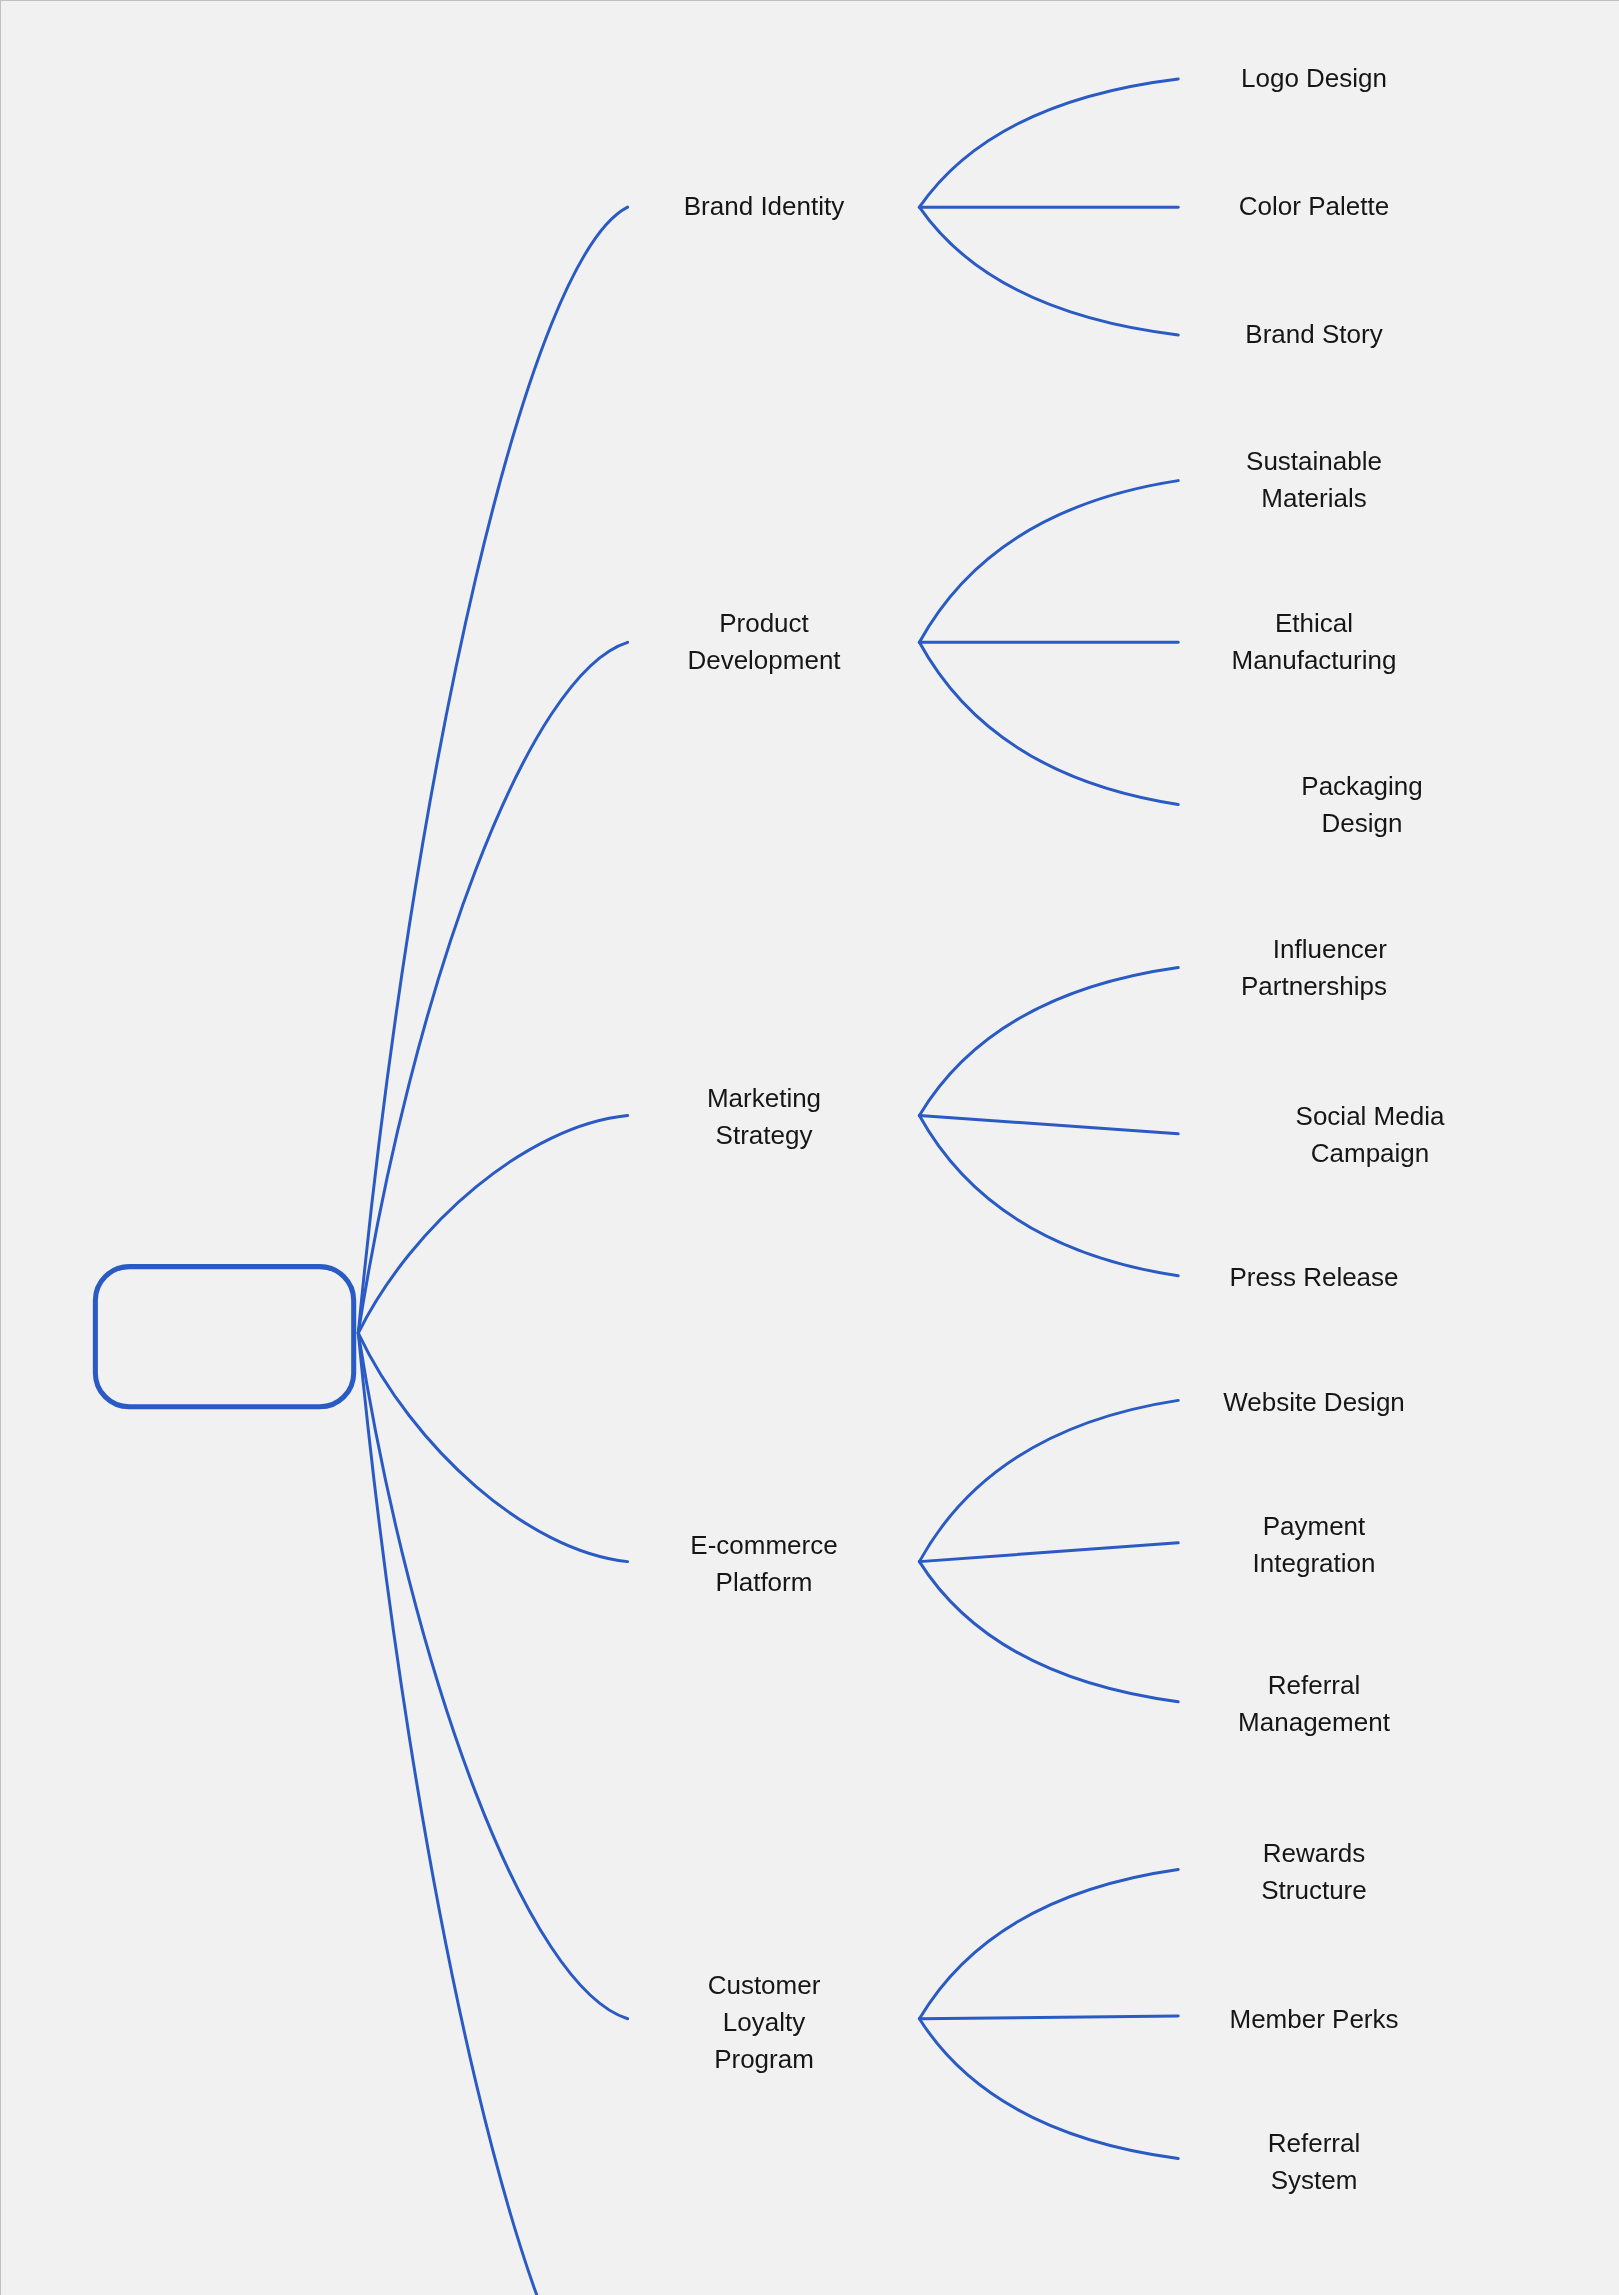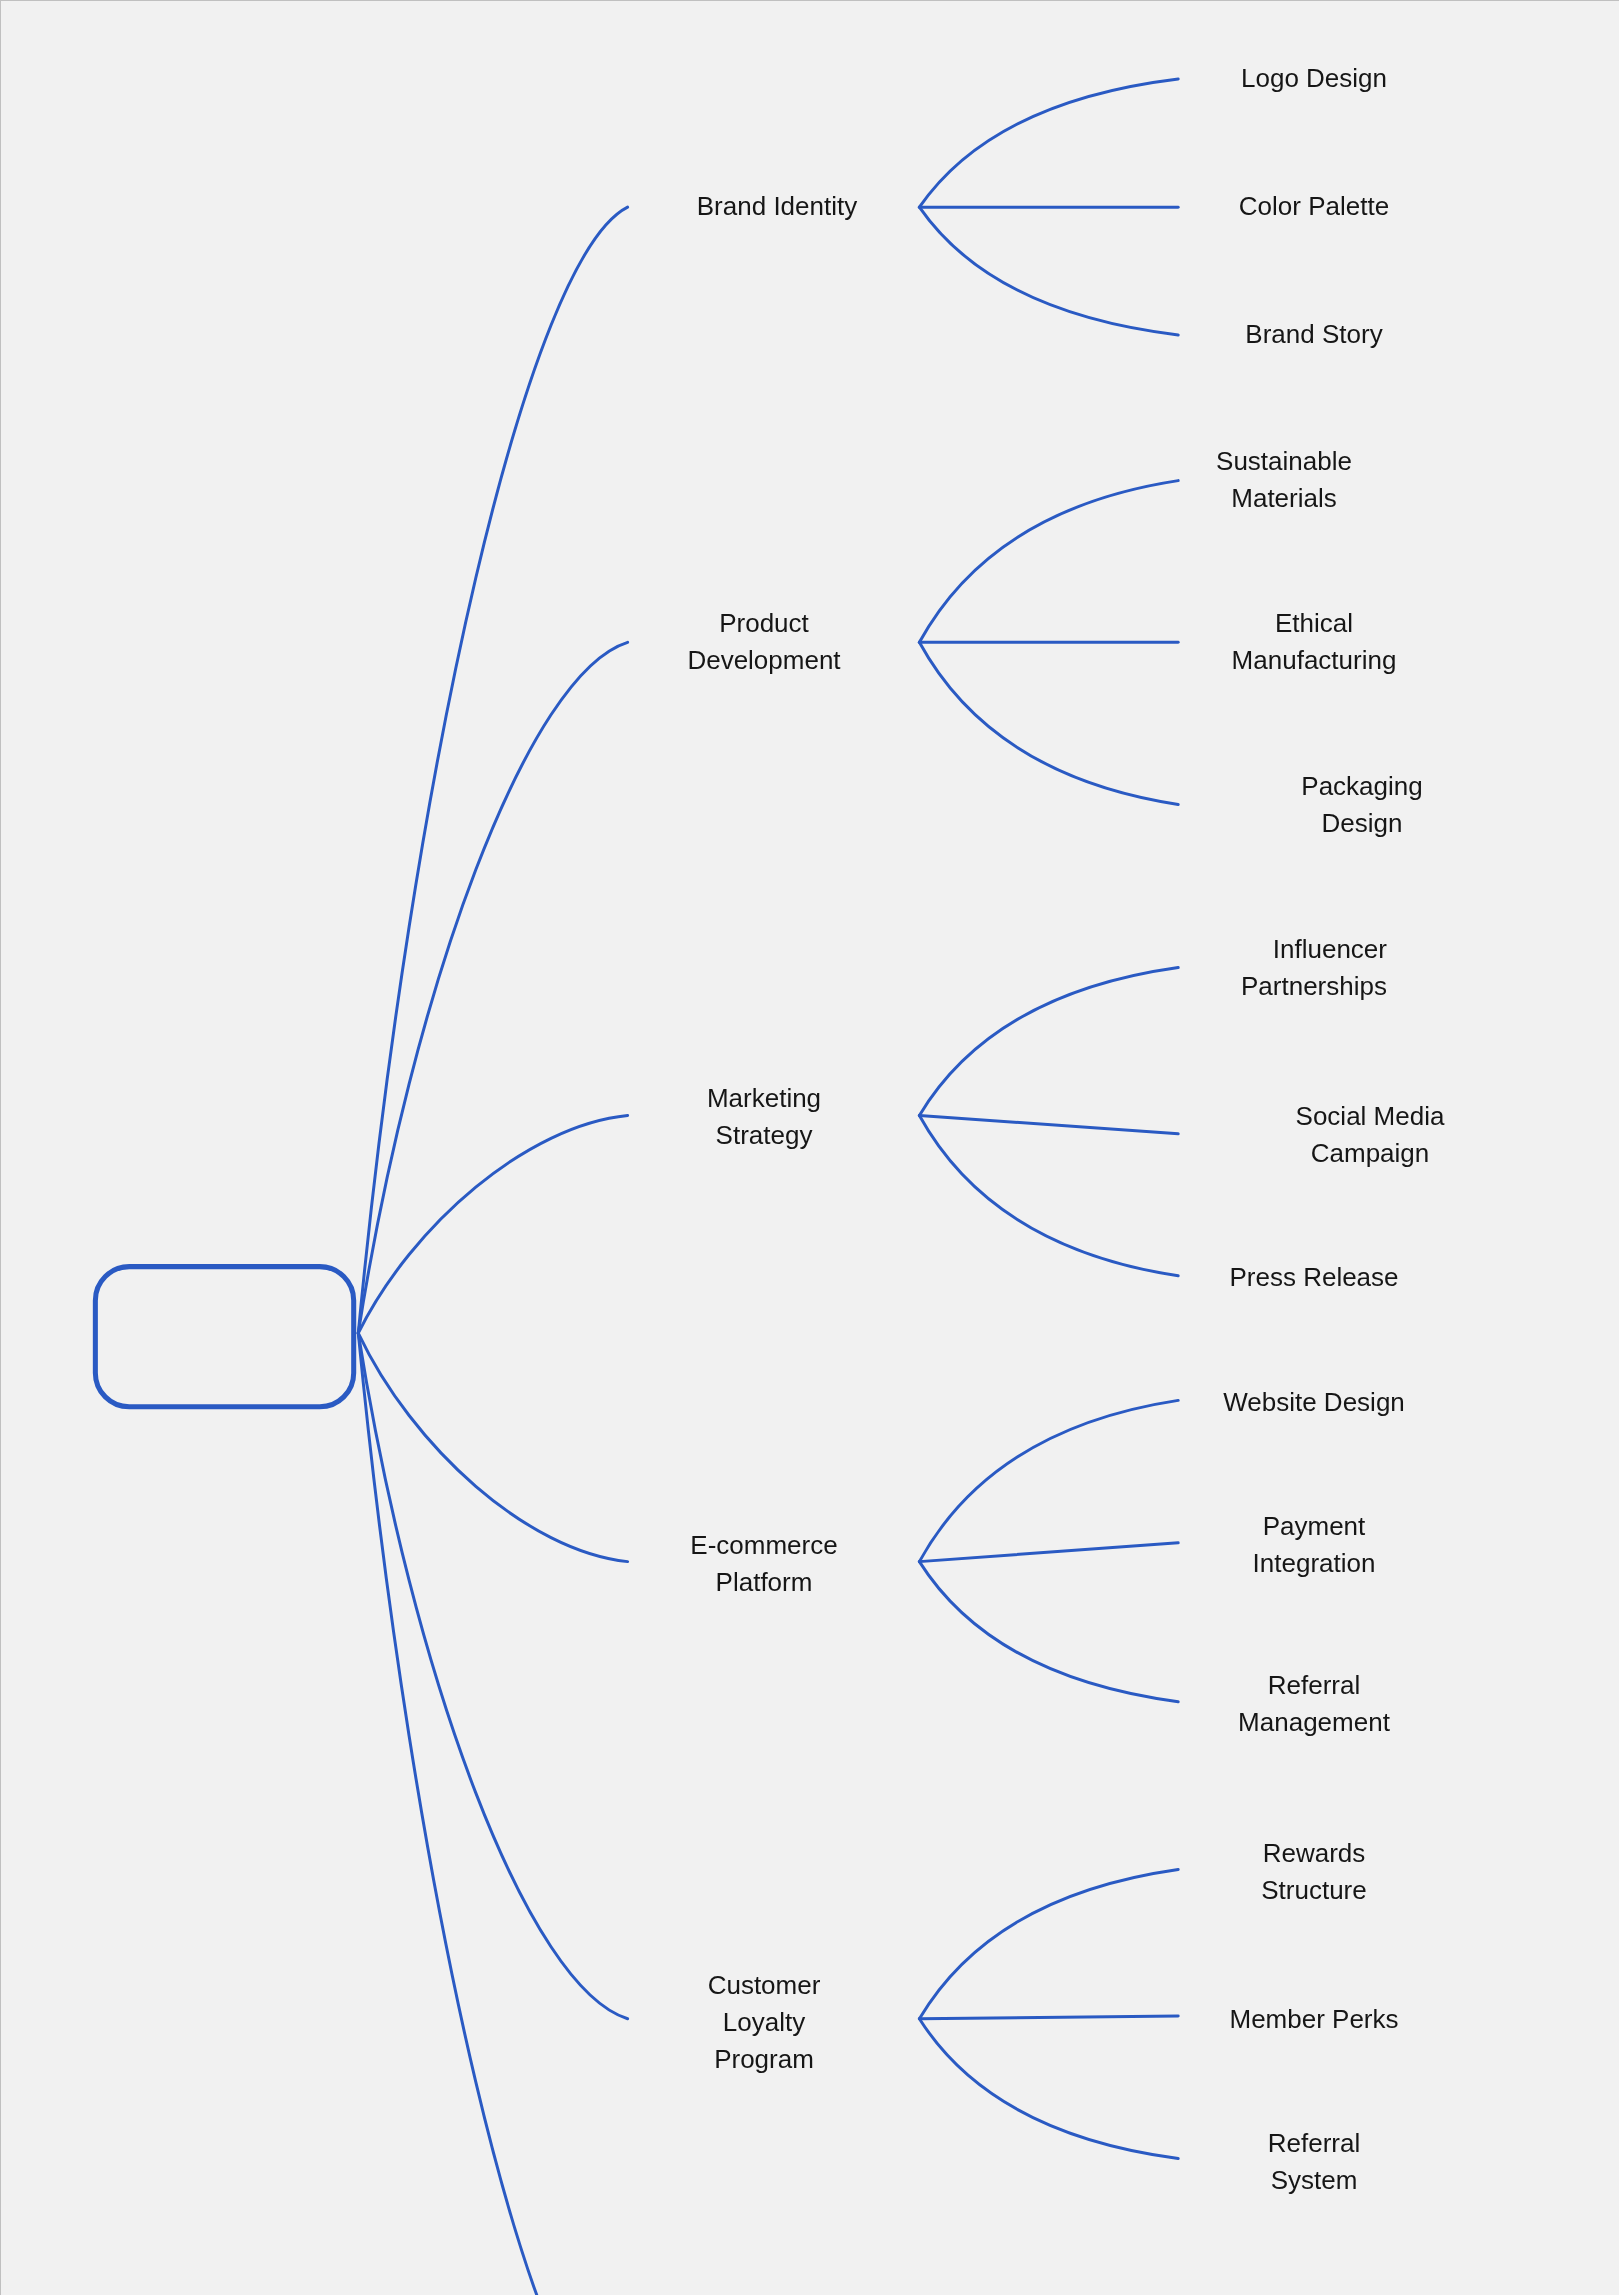--- a/index.html
+++ b/index.html
@@ -65,27 +65,27 @@
     <path d="M 2005 4402 C 2125 4199.9, 2340 4108.6, 2570 4076" fill="none" stroke="#2a5ac3" stroke-width="6.5" stroke-linecap="round"></path>
     <path d="M 2005 4402 L 2570 4396" fill="none" stroke="#2a5ac3" stroke-width="6.5" stroke-linecap="round"></path>
     <path d="M 2005 4402 C 2125 4591.1, 2340 4676.5, 2570 4707" fill="none" stroke="#2a5ac3" stroke-width="6.5" stroke-linecap="round"></path>
     <path d="M 780 2905 C 898 4124.0, 1150 5233.3, 1368 5343" fill="none" stroke="#2a5ac3" stroke-width="6.5" stroke-linecap="round"></path>
     <path d="M 2005 5343 C 2125 5167.5, 2340 5088.3, 2570 5060" fill="none" stroke="#2a5ac3" stroke-width="6.5" stroke-linecap="round"></path>
     <path d="M 2005 5343 L 2570 5370" fill="none" stroke="#2a5ac3" stroke-width="6.5" stroke-linecap="round"></path>
     <path d="M 2005 5343 C 2125 5533.3, 2340 5619.3, 2570 5650" fill="none" stroke="#2a5ac3" stroke-width="6.5" stroke-linecap="round"></path>
   </svg>
 
 <div id="labels-layer">
-<div class="node-label" style="left: 763px; top: 205px; margin-left: 13px;">Brand Identity</div>
+<div class="node-label" style="left: 763px; top: 205px;">Brand Identity</div>
     <div class="node-label" style="left: 1313px; top: 77px;">Logo Design</div>
     <div class="node-label" style="left: 1313px; top: 205px;">Color Palette</div>
     <div class="node-label" style="left: 1313px; top: 333px;">Brand Story</div>
     <div class="node-label" style="left: 763px; top: 641px;">Product
 Development</div>
-    <div class="node-label" style="left: 1283px; top: 479px; text-align: center;">Sustainable
+    <div class="node-label" style="left: 1313px; top: 479px; text-align: center;">Sustainable
 Materials</div>
     <div class="node-label" style="left: 1313px; top: 641px;">Ethical
 Manufacturing</div>
     <div class="node-label" style="left: 1313px; top: 804px; margin-left: 48px;">Packaging
 Design</div>
     <div class="node-label" style="left: 763px; top: 1116px;">Marketing
 Strategy</div>
     <div class="node-label" style="left: 1313px; top: 967px; text-align: right;">Influencer
 Partnerships</div>
     <div class="node-label" style="left: 1369px; top: 1134px;">Social Media

